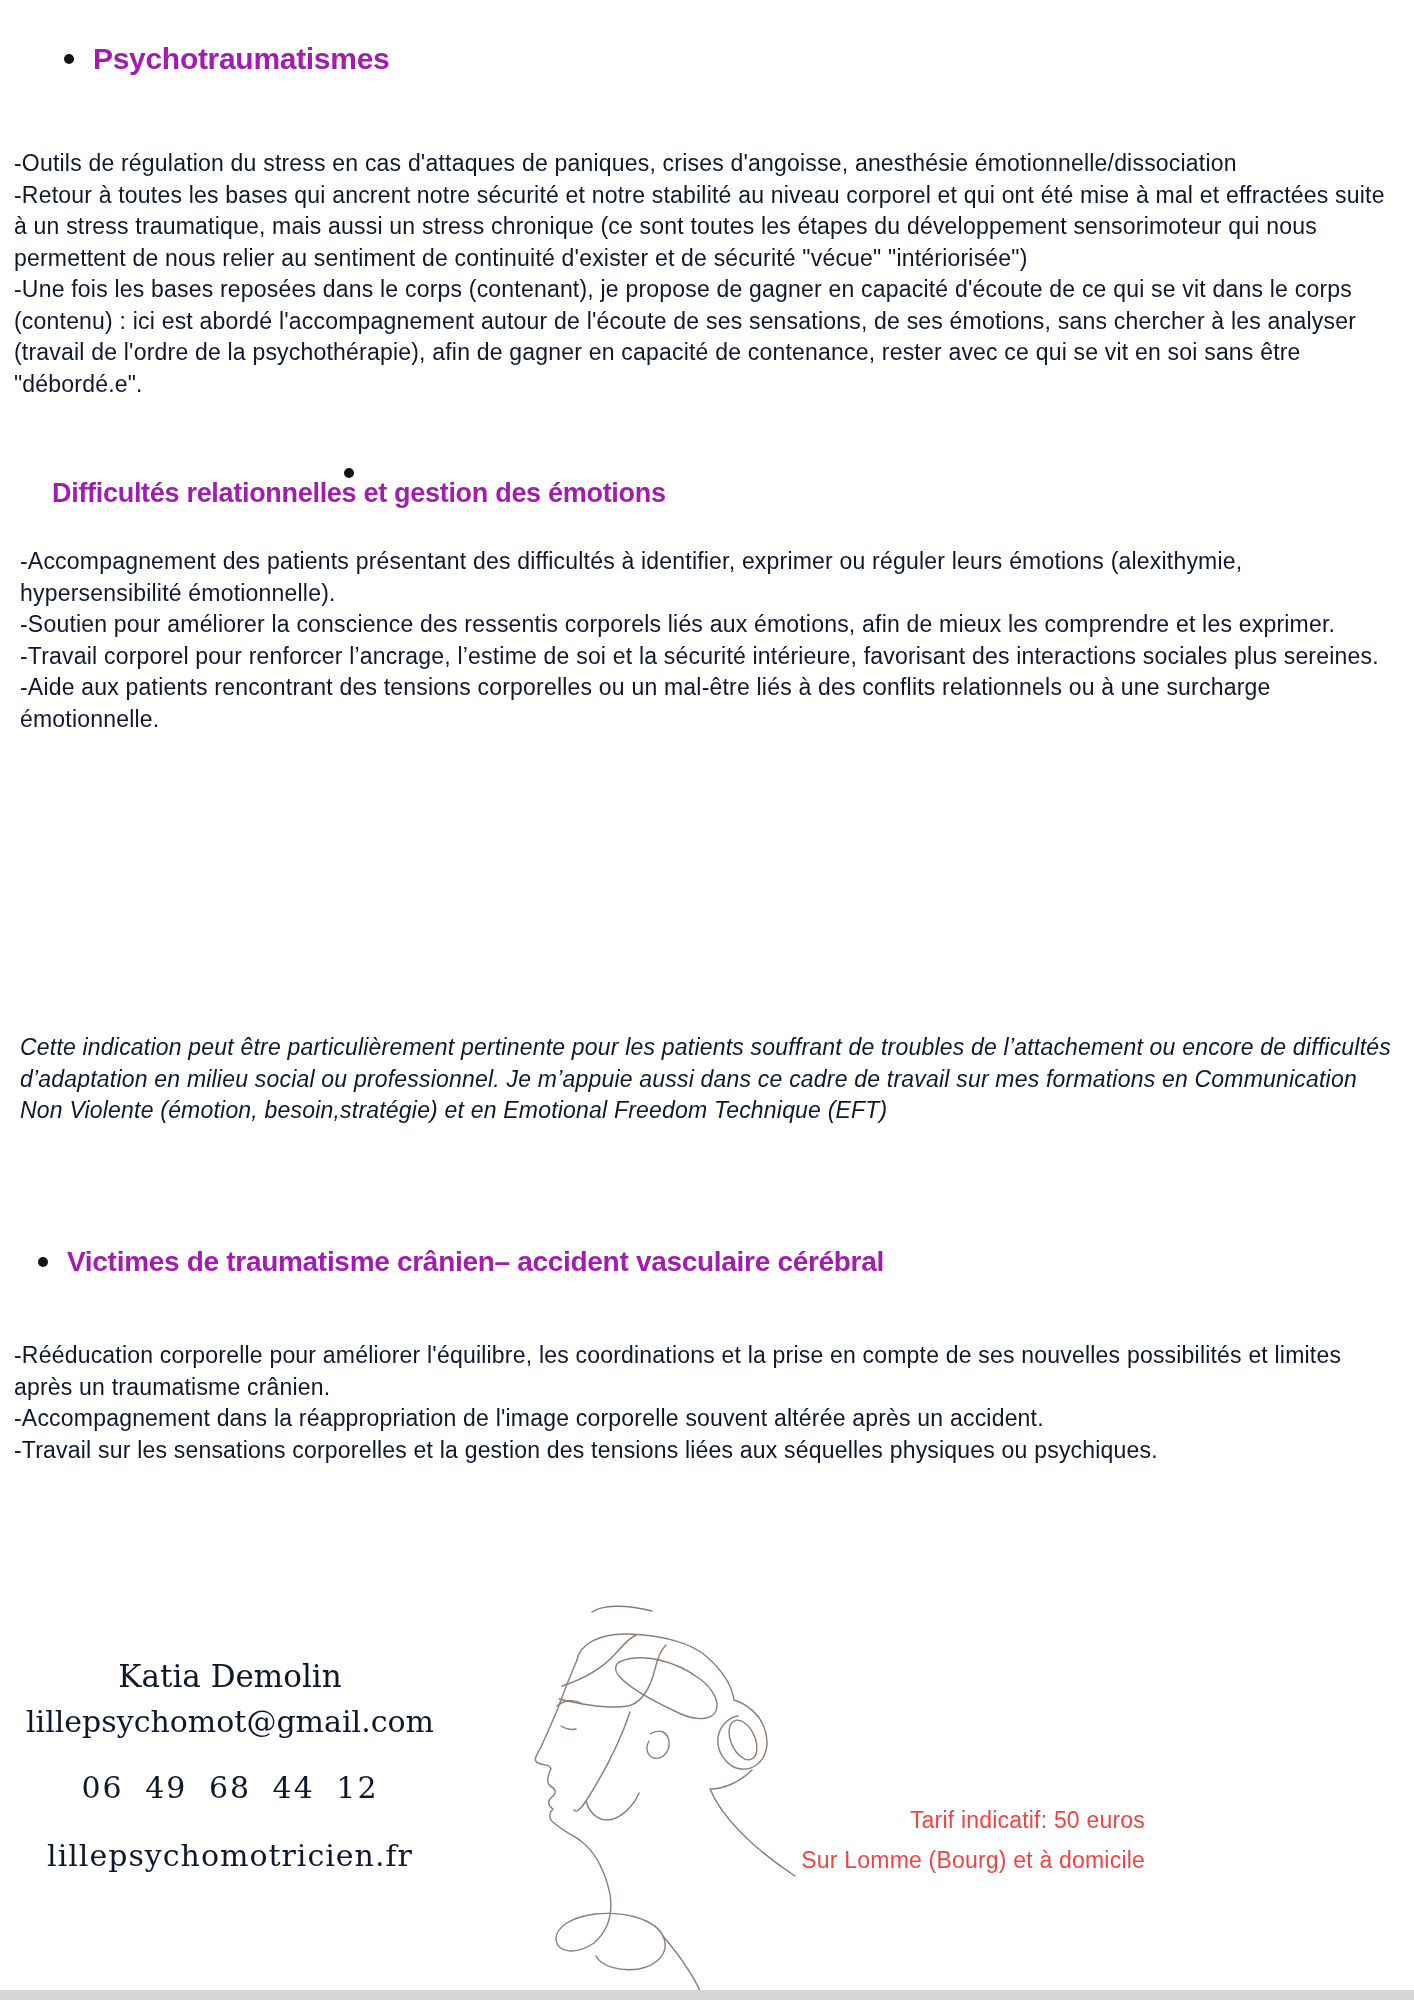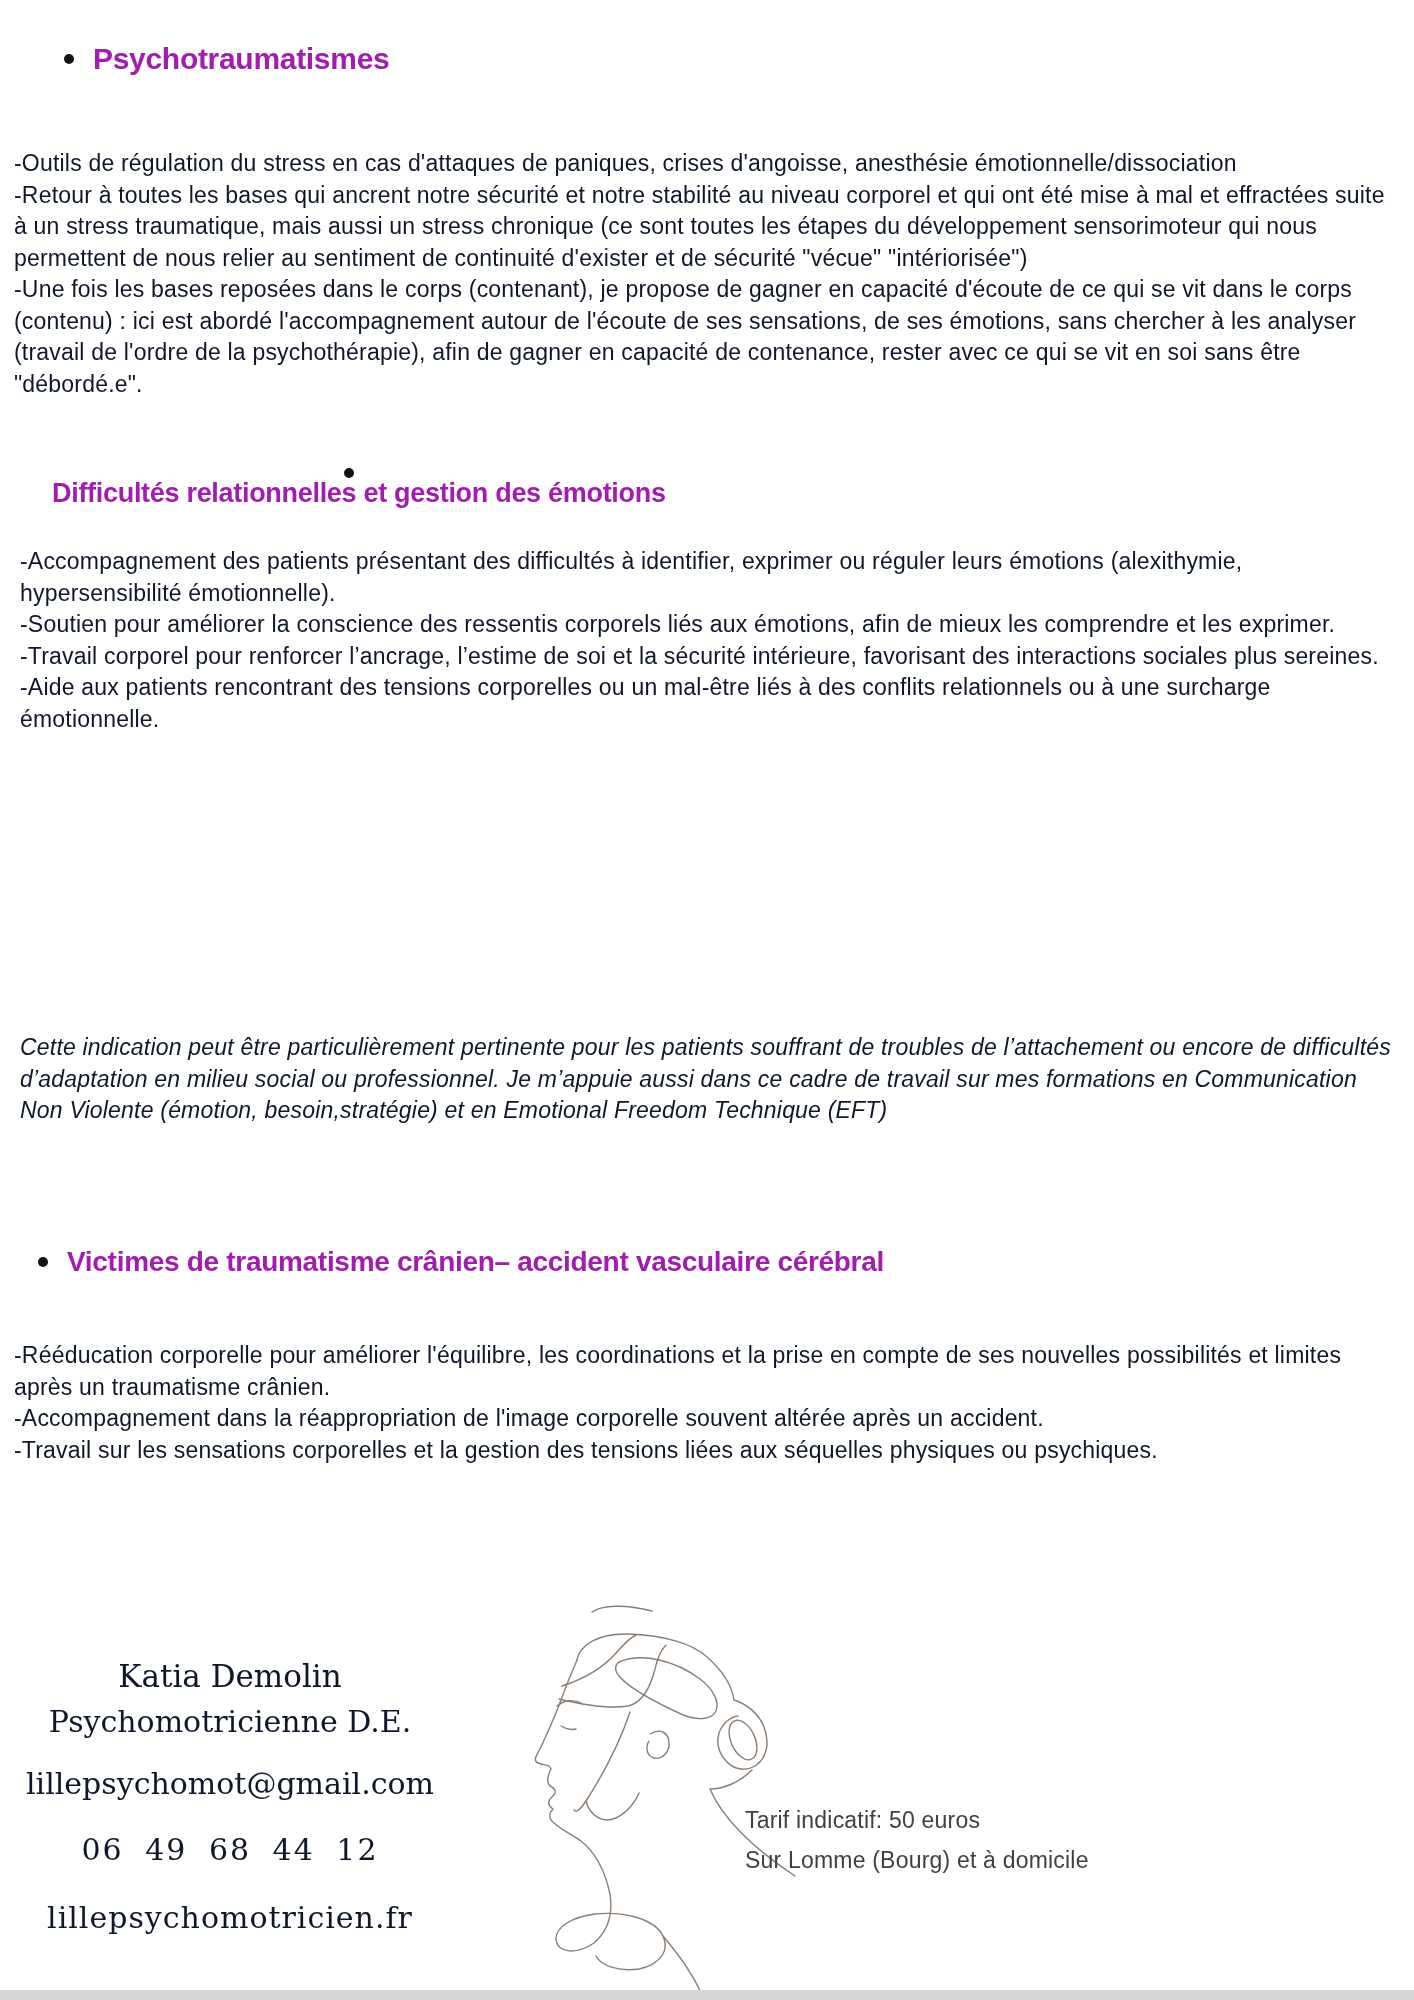--- a/index.html
+++ b/index.html
@@ -45,23 +45,23 @@
     font-family:"DejaVu Serif",serif;
     color:#0f172a;
   }
   .contact .name{font-size:31px;line-height:36px;margin-bottom:10px;}
   .contact .credential{font-size:30px;line-height:36px;margin-bottom:26px;}
   .contact .email{font-size:30px;line-height:36px;margin-bottom:30px;}
   .contact .phone{font-size:30px;line-height:36px;margin-bottom:32px;word-spacing:10px;letter-spacing:2px;}
   .contact .website{font-size:30px;line-height:36px;letter-spacing:1px;}
   .tariff{
     position:absolute;left:745px;top:1800px;width:400px;
-    text-align:left;
+    text-align:right;
     font-size:23px;line-height:40px;
-    color:#404040;letter-spacing:0.2px;
+    color:#ef4444;letter-spacing:0.2px;
   }
   .lineart{
     position:absolute;left:500px;top:1600px;
     width:300px;height:400px;
   }
   .lineart path,.lineart ellipse{
     fill:none;stroke:#8c7d73;stroke-width:1.4;
     stroke-linecap:round;stroke-linejoin:round;
   }
   .bottom-bar{
@@ -95,21 +95,20 @@
   <div class="heading h3">
     <span class="bullet"></span>
     <span>Victimes de traumatisme crânien– accident vasculaire cérébral</span>
   </div>
   <div class="body p3">-Rééducation corporelle pour améliorer l'équilibre, les coordinations et la prise en compte de ses nouvelles possibilités et limites après un traumatisme crânien.
 -Accompagnement dans la réappropriation de l'image corporelle souvent altérée après un accident.
 -Travail sur les sensations corporelles et la gestion des tensions liées aux séquelles physiques ou psychiques.</div>
 
   <div class="contact">
     <div class="name">Katia Demolin</div>
-    <div class="credential">Psychomotricienne D.E.</div>
     <div class="email">lillepsychomot@gmail.com</div>
     <div class="phone">06 49 68 44 12</div>
     <div class="website">lillepsychomotricien.fr</div>
   </div>
 
   <svg class="lineart" viewBox="0 0 300 400" aria-hidden="true">
     <path d="M92 12 C102 5 125 4 152 11"></path>
     <path d="M77 60 C80 44 100 33 128 34 C162 35 192 43 207 57 C224 72 232 86 234 100 C247 104 259 114 264 127 C270 143 267 158 255 166 C245 172 233 169 226 161 C219 153 216 143 219 133 C222 124 230 117 238 116"></path>
     <ellipse cx="243" cy="140" rx="12" ry="21" transform="rotate(-24 243 140)"></ellipse>
     <path d="M252 170 C240 182 224 189 210 189 C222 218 254 249 295 276"></path>

